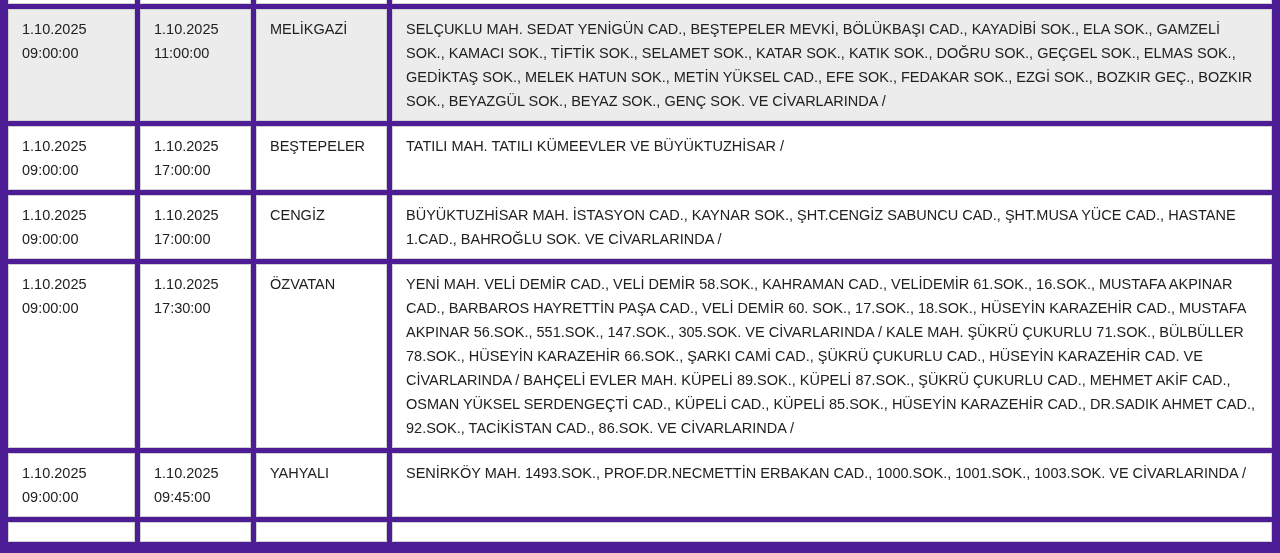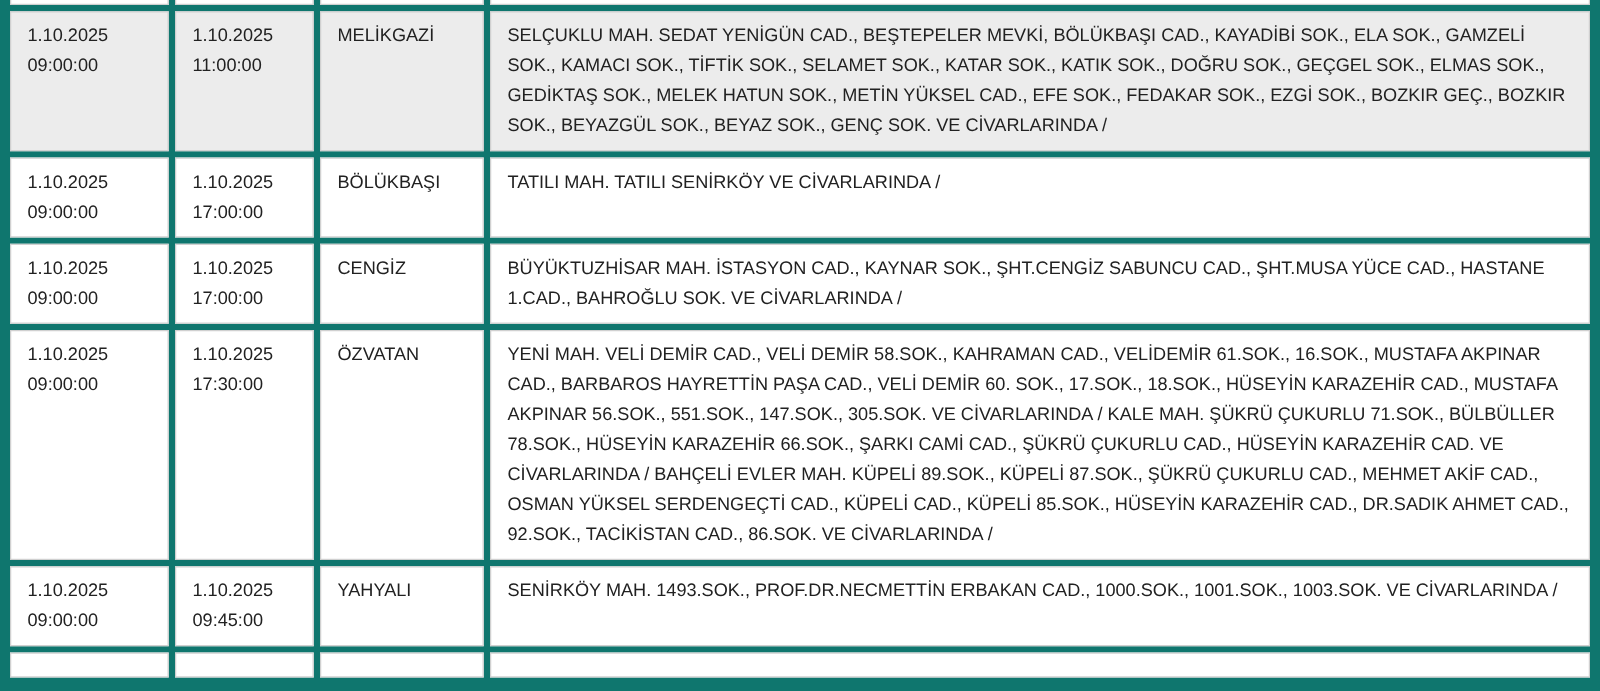--- a/index.html
+++ b/index.html
@@ -1,21 +1,21 @@
 <!DOCTYPE html>
 <html><head>
 <meta charset="utf-8">
 <style>
   html, body { margin: 0; padding: 0; background: #ffffff; }
   .viewport {
     width: 1280px;
     height: 553px;
     overflow: hidden;
     position: relative;
-    background: #0f766e;
+    background: #4c1d95;
     font-family: "Liberation Sans", sans-serif;
   }
   table.outage {
     border-collapse: separate;
     border-spacing: 5px;
     table-layout: fixed;
     width: 1274px;
     margin: -21px 0 0 3px;
   }
   table.outage td {
@@ -74,24 +74,24 @@
     <tr>
       <td>
         <span class="dt">1.10.2025</span>
         <span class="dt">09:00:00</span>
       </td>
       <td>
         <span class="dt">1.10.2025</span>
         <span class="dt">17:00:00</span>
       </td>
       <td>
-        <span class="district">BÖLÜKBAŞI</span>
+        <span class="district">BEŞTEPELER</span>
       </td>
       <td>
-        <span>TATILI MAH. TATILI SENİRKÖY VE CİVARLARINDA /</span>
+        <span>TATILI MAH. TATILI KÜMEEVLER VE BÜYÜKTUZHİSAR /</span>
       </td>
     </tr>
 
     <tr>
       <td>
         <span class="dt">1.10.2025</span>
         <span class="dt">09:00:00</span>
       </td>
       <td>
         <span class="dt">1.10.2025</span>

